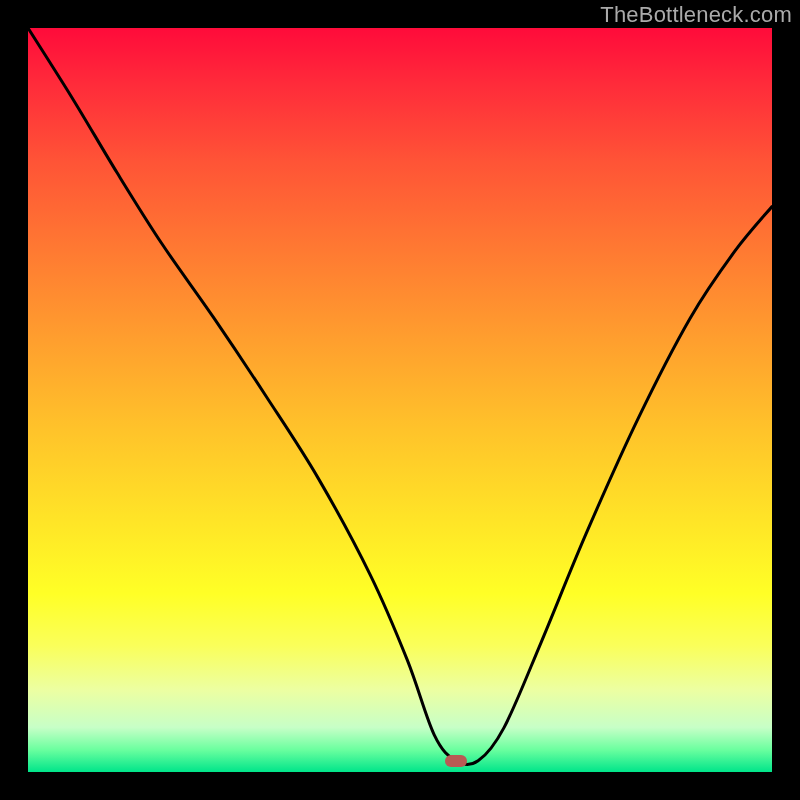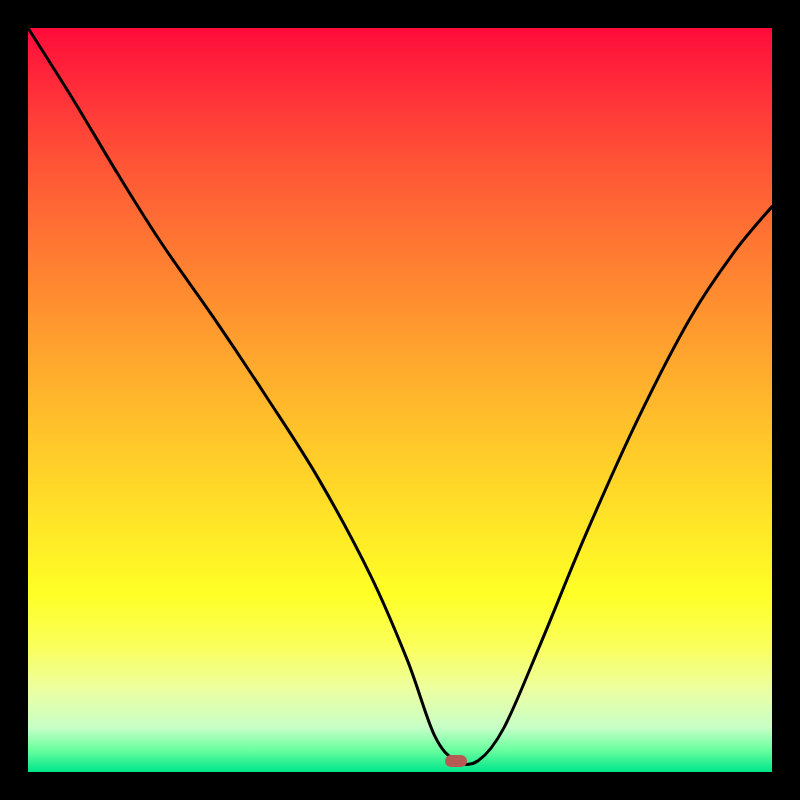--- a/index.html
+++ b/index.html
@@ -60,14 +60,15 @@
 
 <div class="frame">
 
   <div class="plot-area" id="plot" style="left: 28px; top: 28px; width: 744px; height: 744px;">
     <svg class="curve" id="curve-svg" width="744" height="744" viewBox="0 0 744 744">
         <path d="M 0.00 0.00 C 7.44 11.78, 29.76 46.50, 44.64 70.68 C 59.52 94.86, 74.40 120.90, 89.28 145.08 C 104.16 169.26, 117.80 191.58, 133.92 215.76 C 150.04 239.94, 168.64 264.74, 186.00 290.16 C 203.36 315.58, 220.72 341.62, 238.08 368.28 C 255.44 394.94, 272.80 420.36, 290.16 450.12 C 307.52 479.88, 327.36 516.46, 342.24 546.84 C 357.12 577.22, 368.78 605.74, 379.44 632.40 C 390.10 659.06, 398.16 690.06, 406.22 706.80 C 414.28 723.54, 420.48 728.50, 427.80 732.84 C 435.12 737.18, 442.06 738.42, 450.12 732.84 C 458.18 727.26, 465.62 719.20, 476.16 699.36 C 486.70 679.52, 499.72 646.04, 513.36 613.80 C 527.00 581.56, 541.88 543.12, 558.00 505.92 C 574.12 468.72, 592.72 426.56, 610.08 390.60 C 627.44 354.64, 646.04 318.06, 662.16 290.16 C 678.28 262.26, 693.16 241.80, 706.80 223.20 C 720.44 204.60, 737.80 186.00, 744.00 178.56" fill="none" stroke="#000000" stroke-width="3" stroke-linecap="round" stroke-linejoin="round"></path>
       </svg>
     <div class="marker" id="marker" style="width: 22px; height: 12px; left: 416.8px; top: 726.84px; background: rgb(184, 90, 84);"></div>
   </div>
 
+  <div class="watermark" id="watermark" style="right: 8px; top: 2px; color: rgb(170, 170, 170);">TheBottleneck.com</div>
 
 </div>
 
 </body></html>

